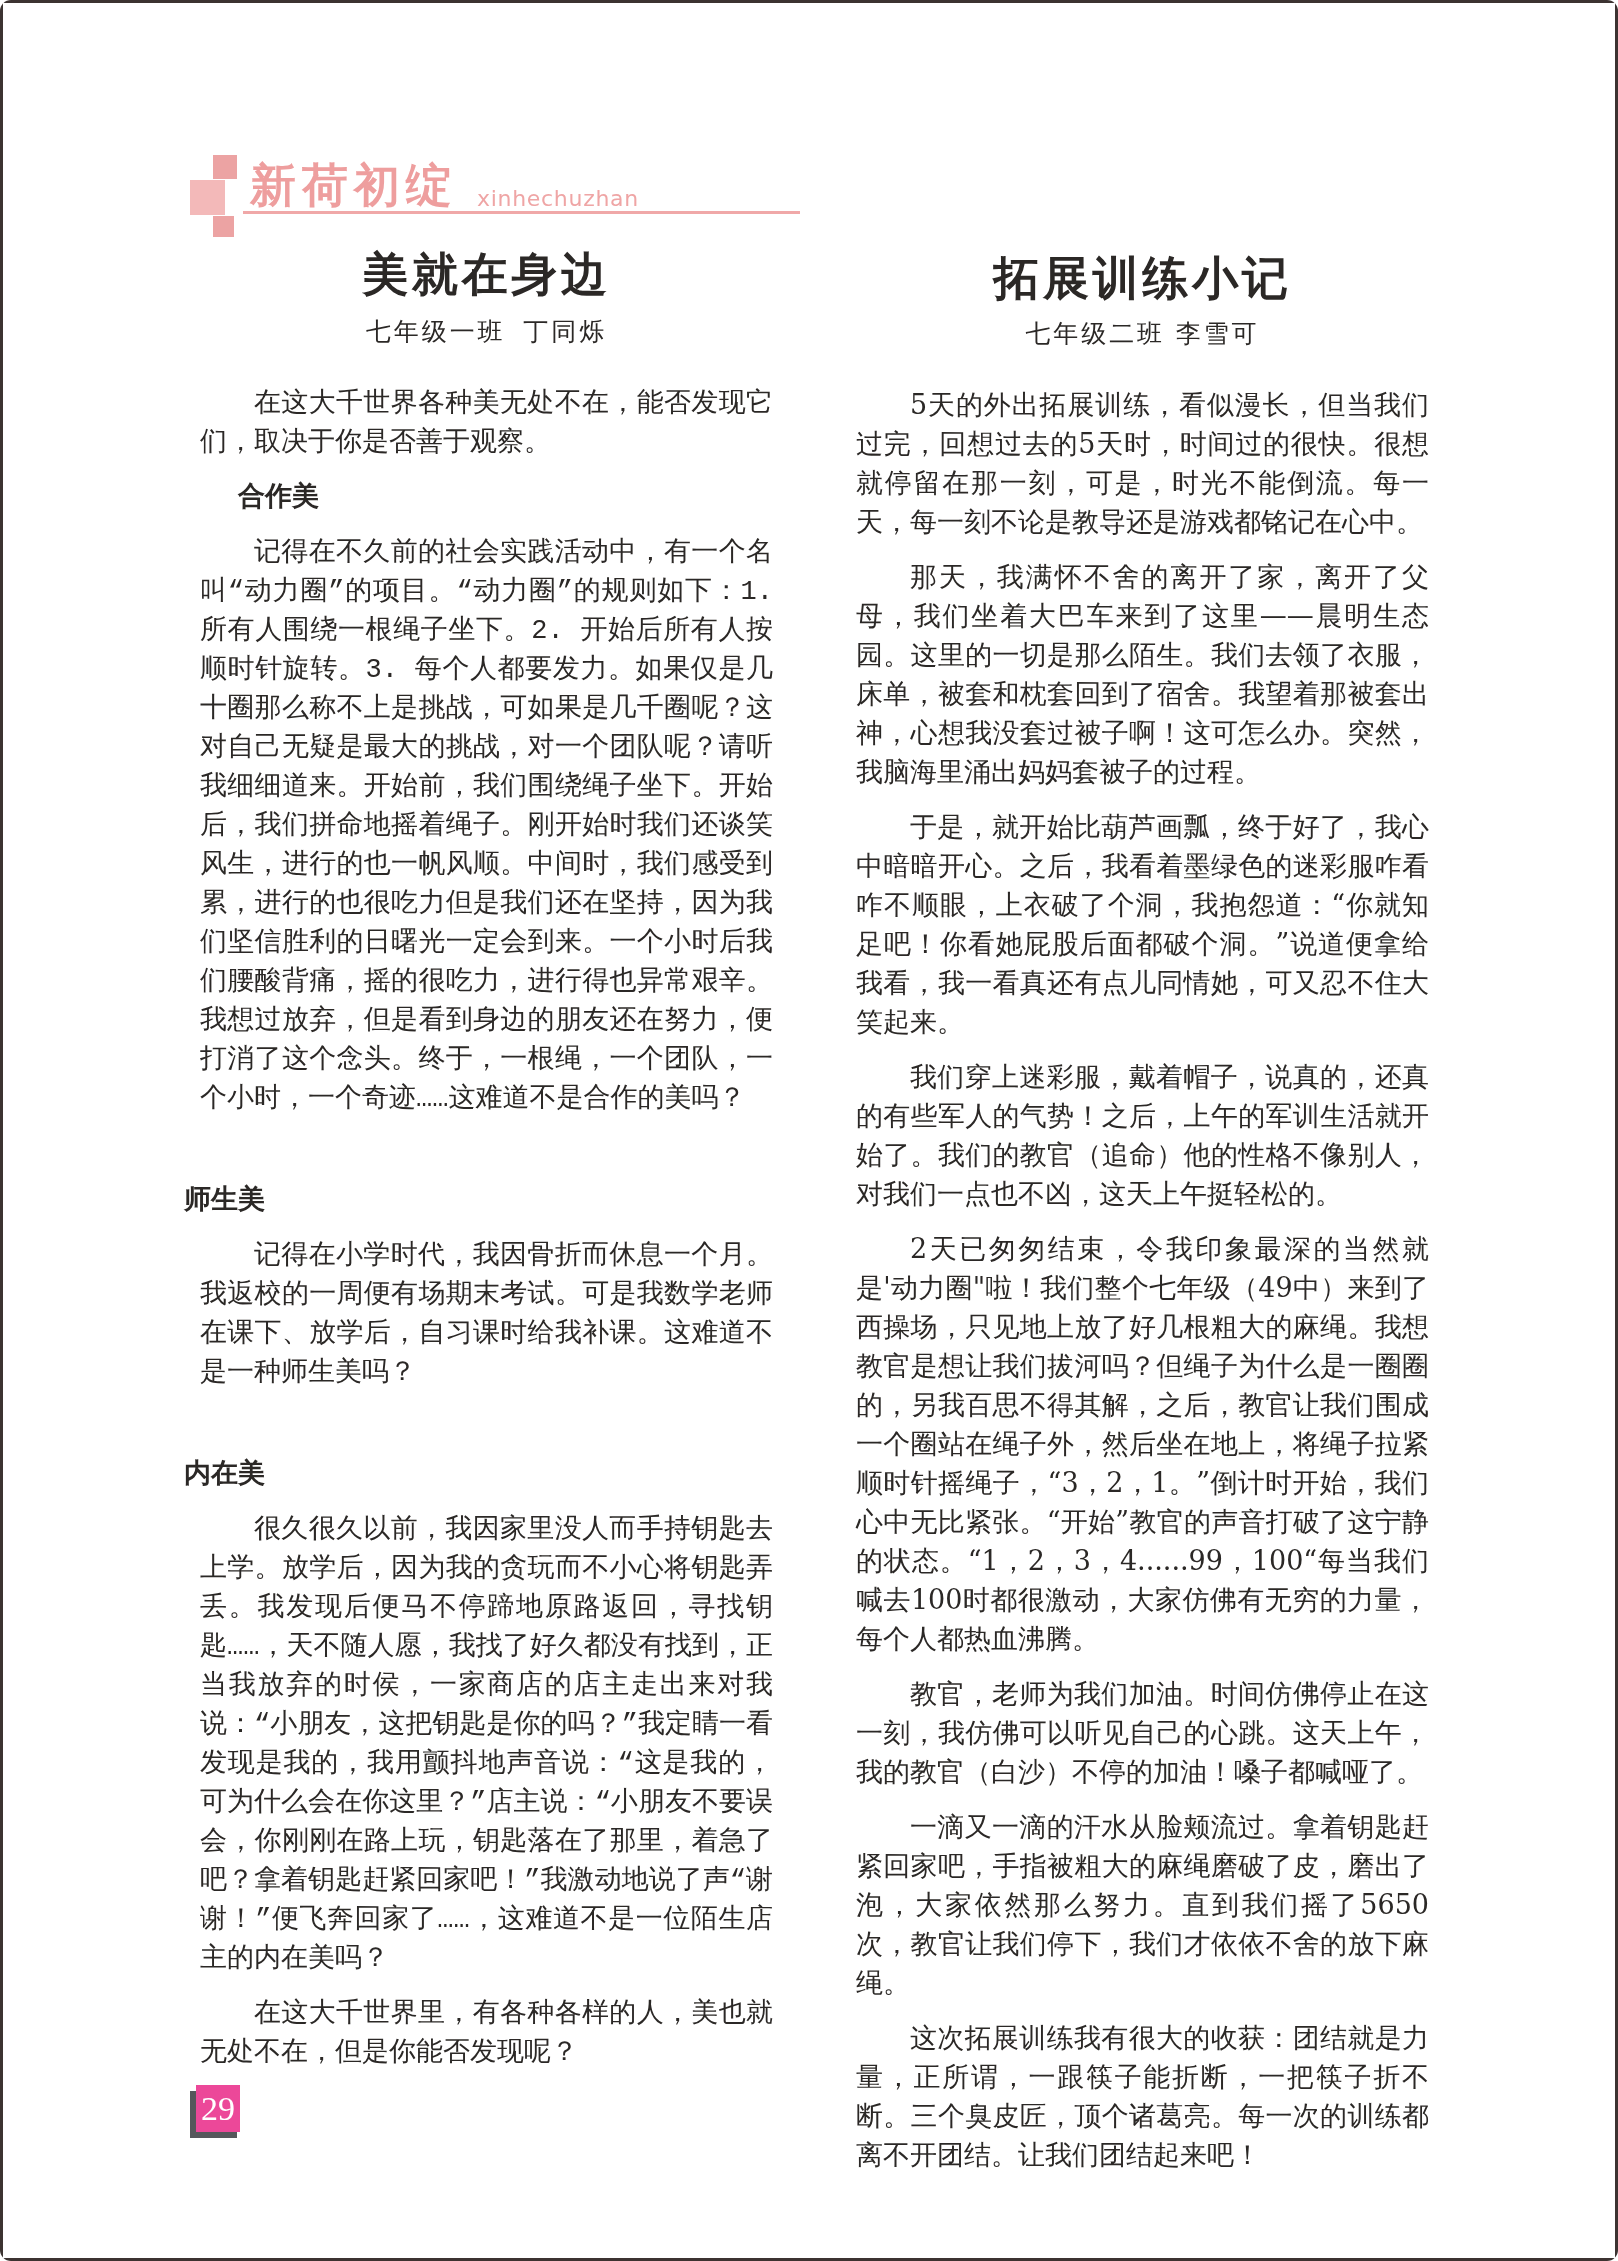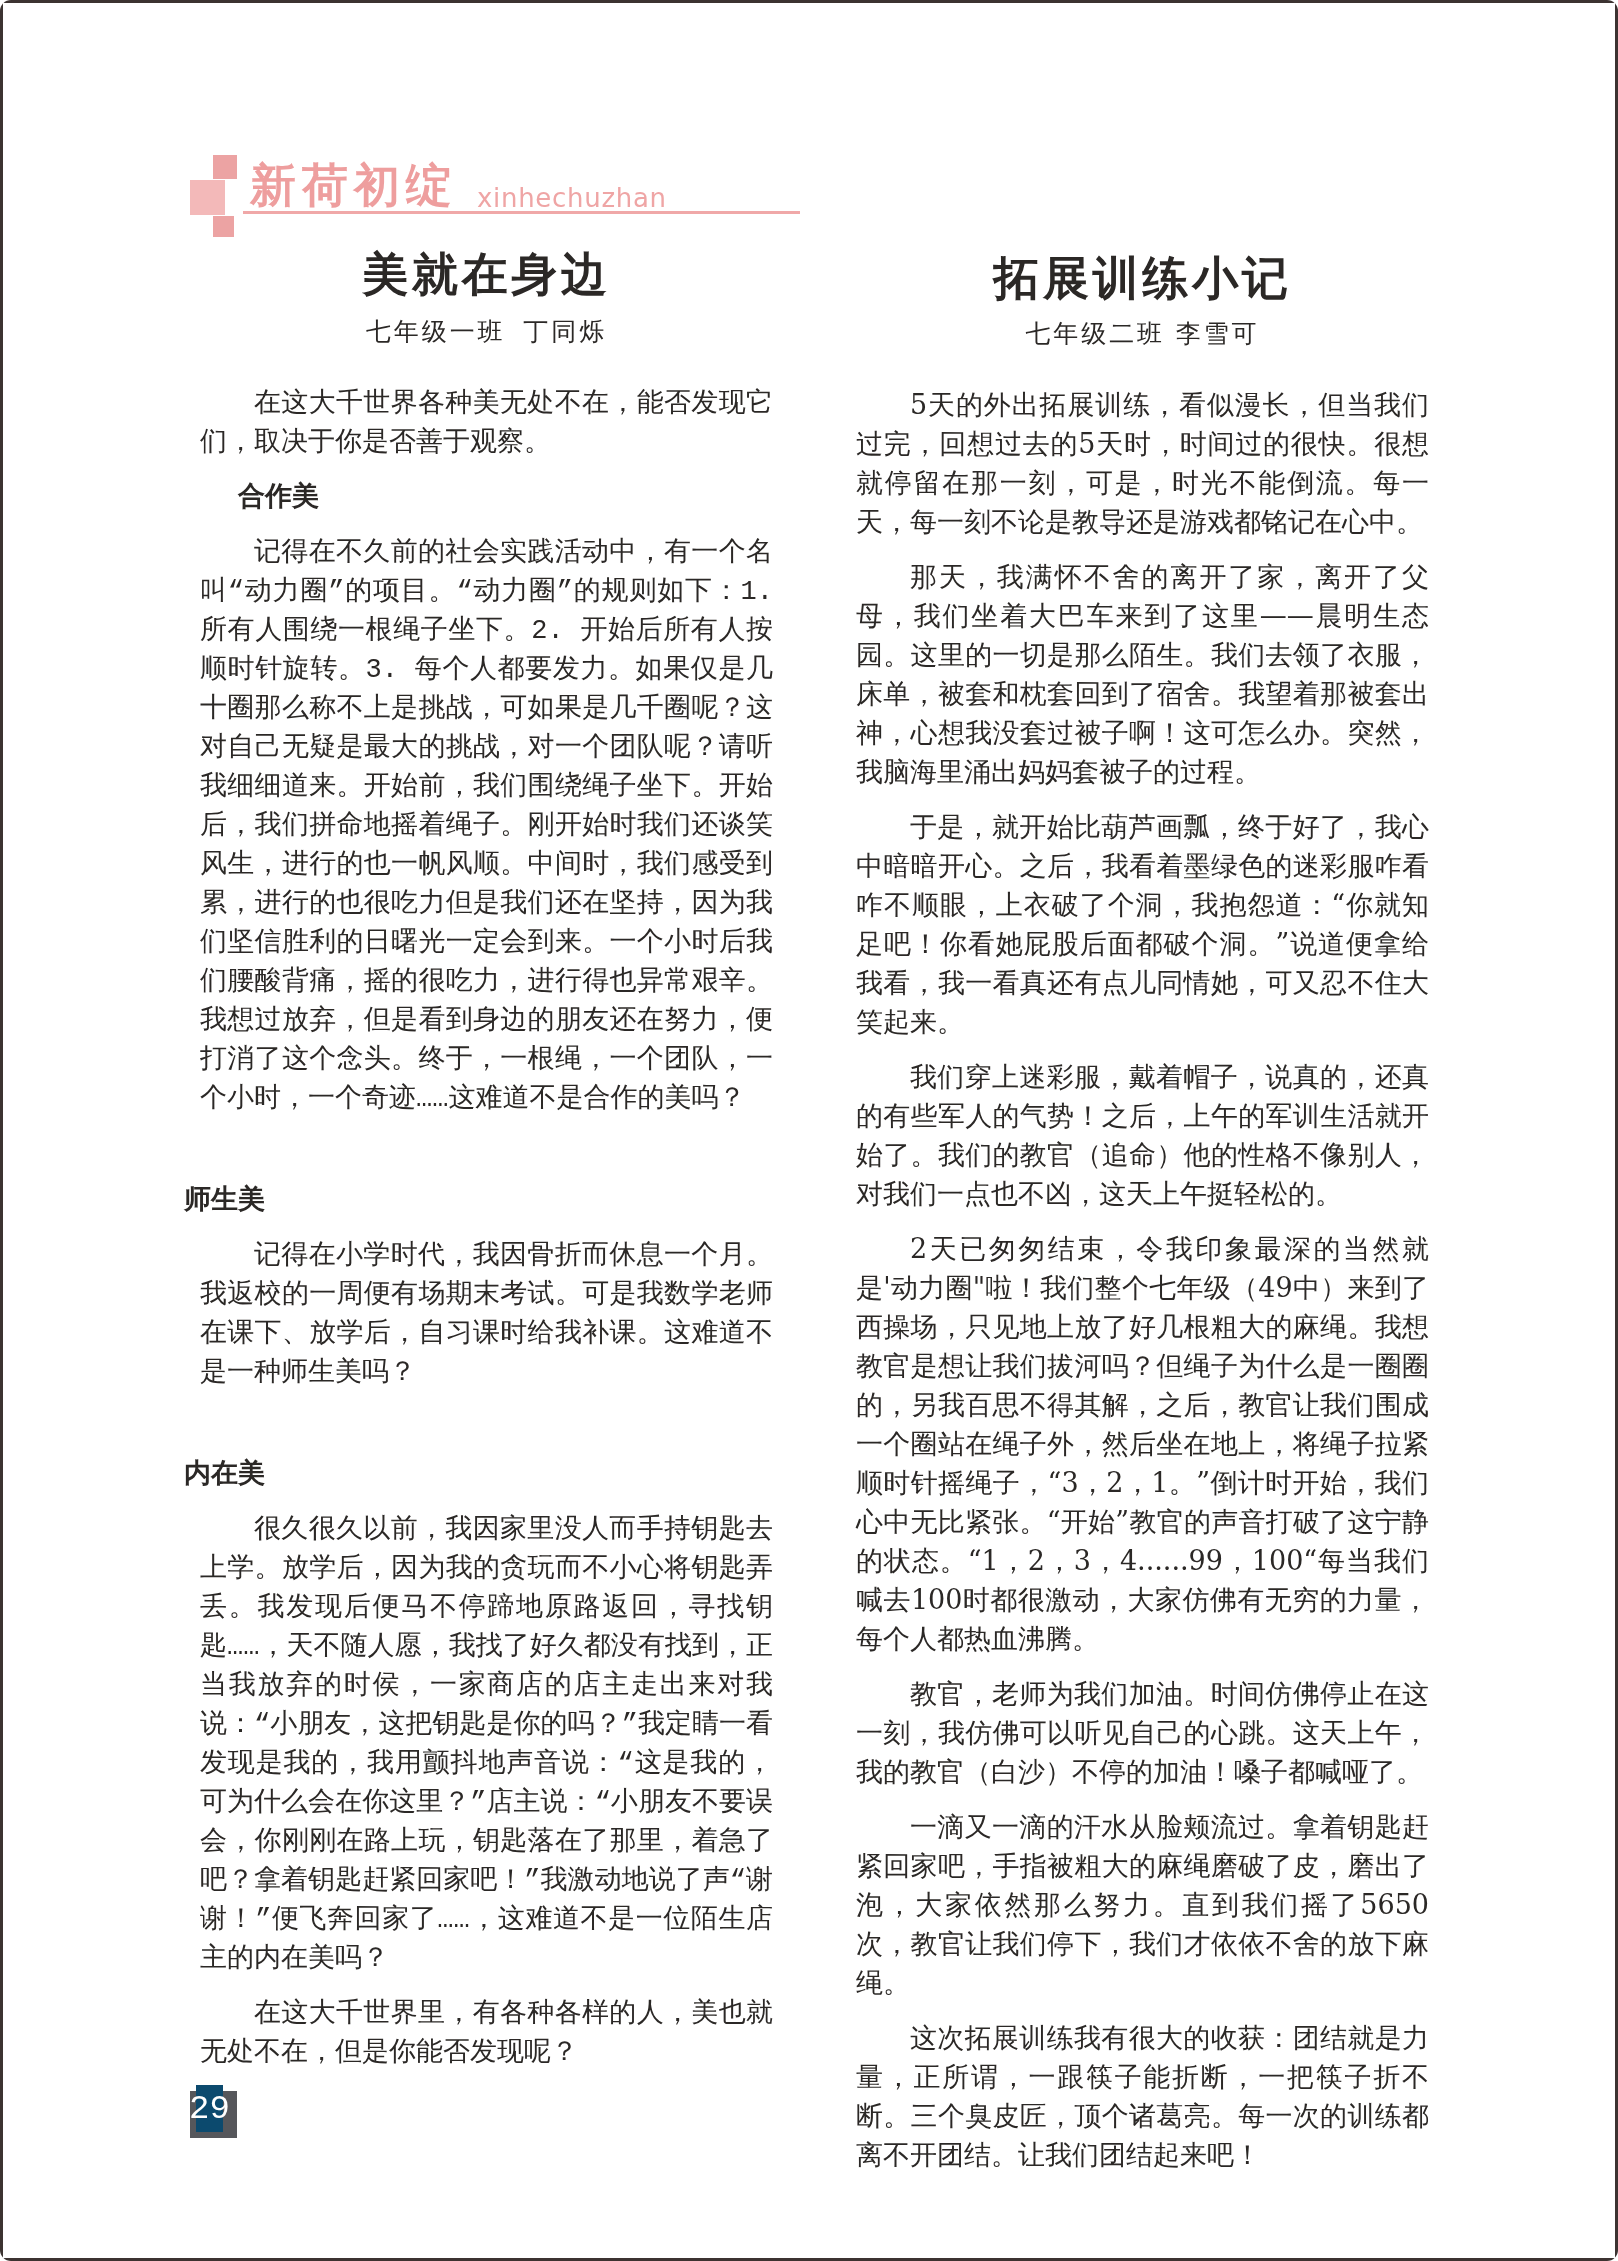--- a/index.html
+++ b/index.html
@@ -17,21 +17,21 @@
   .sq2{left:190px;top:180px;width:35px;height:35px;background:#f3b9b9;}
   .sq3{left:213px;top:216px;width:20.6px;height:20.6px;background:#eca3a3;}
   .logo-cn{
     position:absolute;left:250px;top:159px;
     font-family:"DejaVu Sans","Liberation Sans",sans-serif;
     font-weight:bold;font-size:46px;line-height:52px;color:#ee9e9e;letter-spacing:5.9px;
   }
   .logo-py{
     position:absolute;left:477px;top:184px;
     font-family:"DejaVu Sans","Liberation Sans",sans-serif;
-    font-size:26px;line-height:29px;color:#efa5a5;letter-spacing:0.7px;
+    font-size:22px;line-height:29px;color:#efa5a5;letter-spacing:0.7px;
   }
   .logo-line{position:absolute;left:243px;top:211px;width:557px;height:2.9px;background:#f0a8a8;}
 
   
   .article{position:absolute;width:605px;}
   .article-left{left:184px;top:250px;font-family:Liberation Mono, monospace;}
   .article-right{left:840px;top:250px;}
   .article h1{
     margin:0;text-align:center;font-size:46px;line-height:57px;
     font-weight:700;letter-spacing:3.7px;color:#2b2826;
@@ -42,23 +42,23 @@
   }
   .body{margin-top:37px;font-size:27px;line-height:39px;text-align:justify;}
   .body p{margin:16px;text-indent:2em;}
   .body h3{margin:0;font-size:27px;line-height:39px;font-weight:700;}
   .body h3.indent{text-indent:2em;}
   .body h3.flush{margin-top:63px;text-indent:0;}
 
   
   .pagenum-shadow{position:absolute;left:190px;top:2091px;width:47px;height:47px;background:#56575b;}
   .pagenum{
-    position:absolute;left:196px;top:2085px;width:27px;height:47px;background:#0c4a6e;
+    position:absolute;left:196px;top:2085px;width:44px;height:47px;background:#ec4899;
     display:flex;align-items:center;justify-content:center;
-    font-family:Liberation Mono, monospace;
+    font-family:Liberation Serif, serif;
     font-size:34px;color:#ffffff;
   }
 </style>
 </head>
 <body>
 
 <div class="page">
   <div class="frame"></div>
 
   <div>

